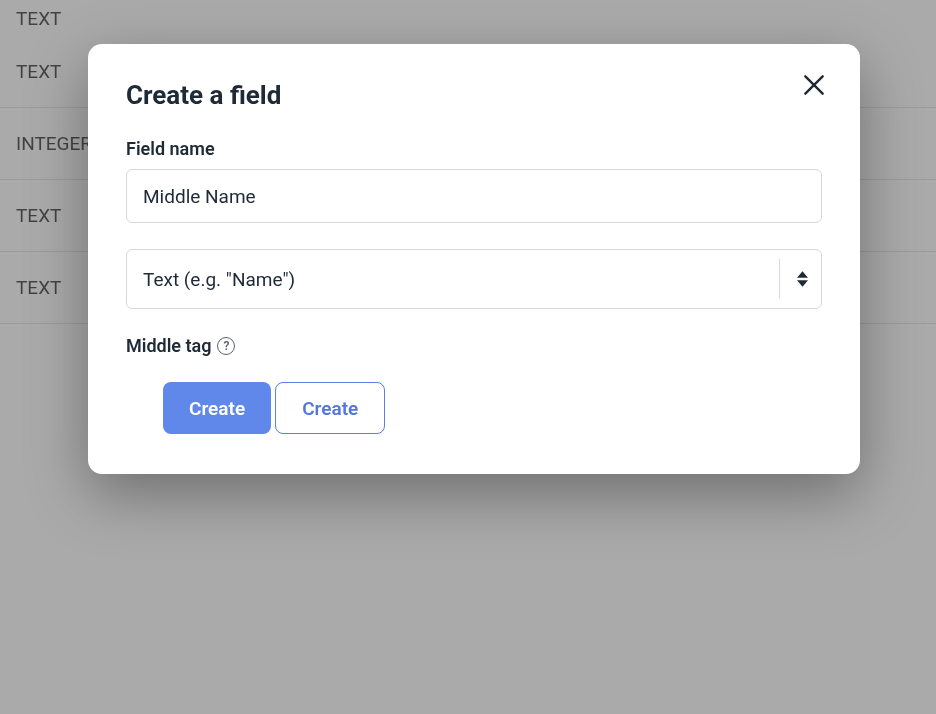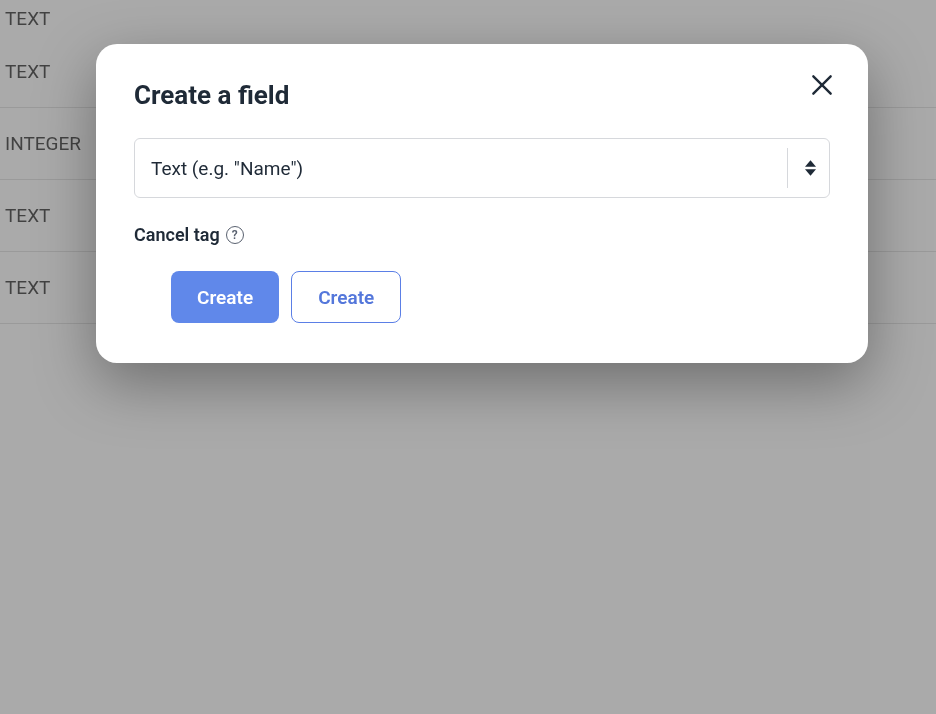--- a/index.html
+++ b/index.html
@@ -21,45 +21,45 @@
     left: 0;
     width: 100%;
     height: 100%;
     z-index: 1;
   }
   .bg-row {
     height: 72px;
     border-bottom: 1px solid #dcdcdc;
     display: flex;
     align-items: center;
-    padding-left: 5px;
+    padding-left: 16px;
     font-size: 19px;
     color: #1a1a1a;
   }
   .bg-row.first {
     height: 36px;
     border-bottom: none;
   }
 
   
   .scrim {
     position: absolute;
     inset: 0;
     background: rgba(100, 100, 100, 0.55);
     z-index: 2;
   }
 
   
   .modal {
     position: absolute;
     top: 44px;
-    left: 96px;
+    left: 88px;
     width: 772px;
     background: #fff;
-    border-radius: 21px;
+    border-radius: 14px;
     box-shadow: 0 20px 60px rgba(0,0,0,0.35);
     z-index: 3;
     padding: 36px 38px 40px 38px;
   }
 
   .close-btn {
     position: absolute;
     top: 24px;
     right: 28px;
     width: 36px;
@@ -160,21 +160,21 @@
     display: flex;
     flex-direction: column;
     gap: 2px;
     color: #1f2a37;
     pointer-events: none;
   }
   .select-arrows svg { width: 11px; height: 7px; display:block; }
 
   .button-row {
     display: flex;
-    gap: 12px;
+    gap: 4px;
     margin-top: 6px;
     padding-left: 37px;
   }
 
   .btn {
     height: 52px;
     border-radius: 8px;
     font-size: 19px;
     font-weight: 600;
     padding: 0 26px;
@@ -225,20 +225,22 @@
       <svg viewBox="0 0 24 24" fill="none" stroke="currentColor" stroke-width="2.2" stroke-linecap="round">
         <line x1="4" y1="4" x2="20" y2="20"></line>
         <line x1="20" y1="4" x2="4" y2="20"></line>
       </svg>
     </span>
   </button>
 
   <h2 class="modal-title">Create a field</h2>
 
   <div class="form-group">
+    <div class="form-label">Field name</div>
+    <input type="text" class="text-input" value="Middle Name" style="">
   </div>
 
   <div class="form-group">
     <div class="select-wrap">
       <div class="select-input">
         <span>Text (e.g. "Name")</span>
       </div>
       <div class="select-divider"></div>
       <div class="select-arrows">
         <svg viewBox="0 0 10 6">
@@ -246,21 +248,21 @@
           </svg>
         <svg viewBox="0 0 10 6">
             <polygon points="0,0 10,0 5,6" fill="currentColor"></polygon>
           </svg>
       </div>
     </div>
   </div>
 
   <div class="form-group">
     <div class="form-label">
-      <span>Cancel tag</span>
+      <span>Middle tag</span>
       <span class="help-icon">?</span>
     </div>
   </div>
 
   <div class="button-row">
     <button class="btn btn-primary">Create</button>
     <button class="btn btn-secondary">Create</button>
   </div>
 
 </div>

